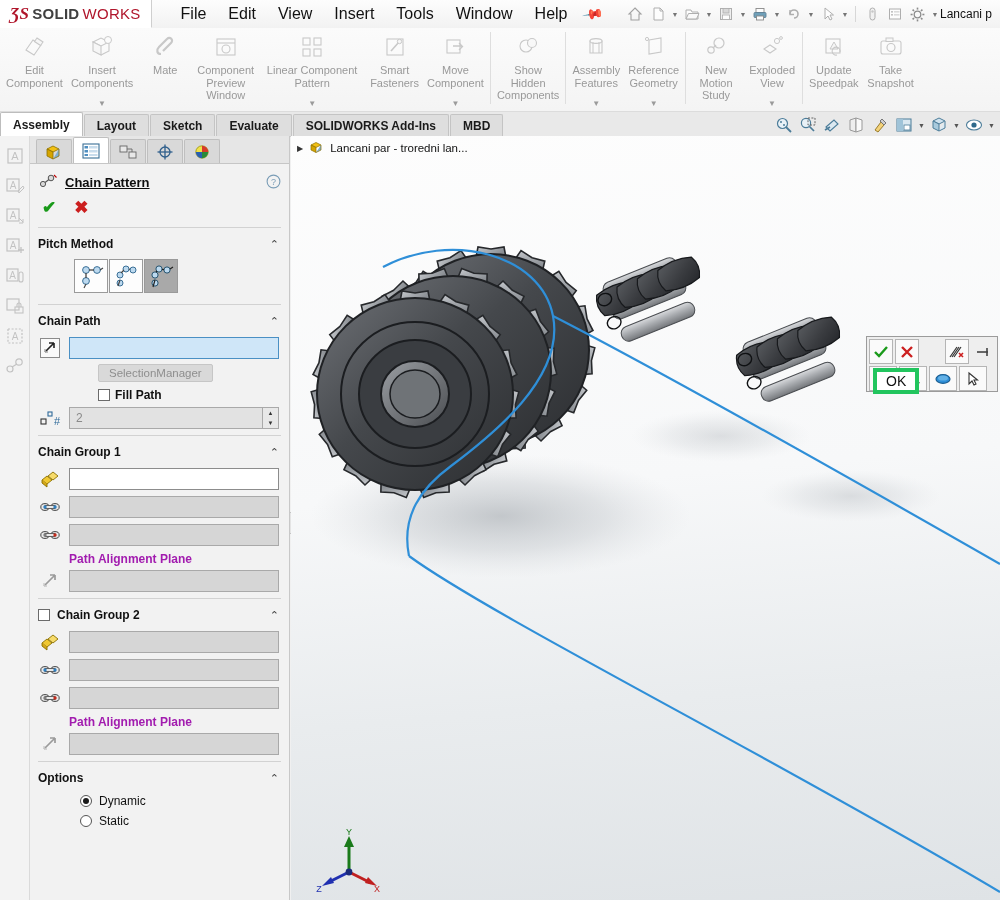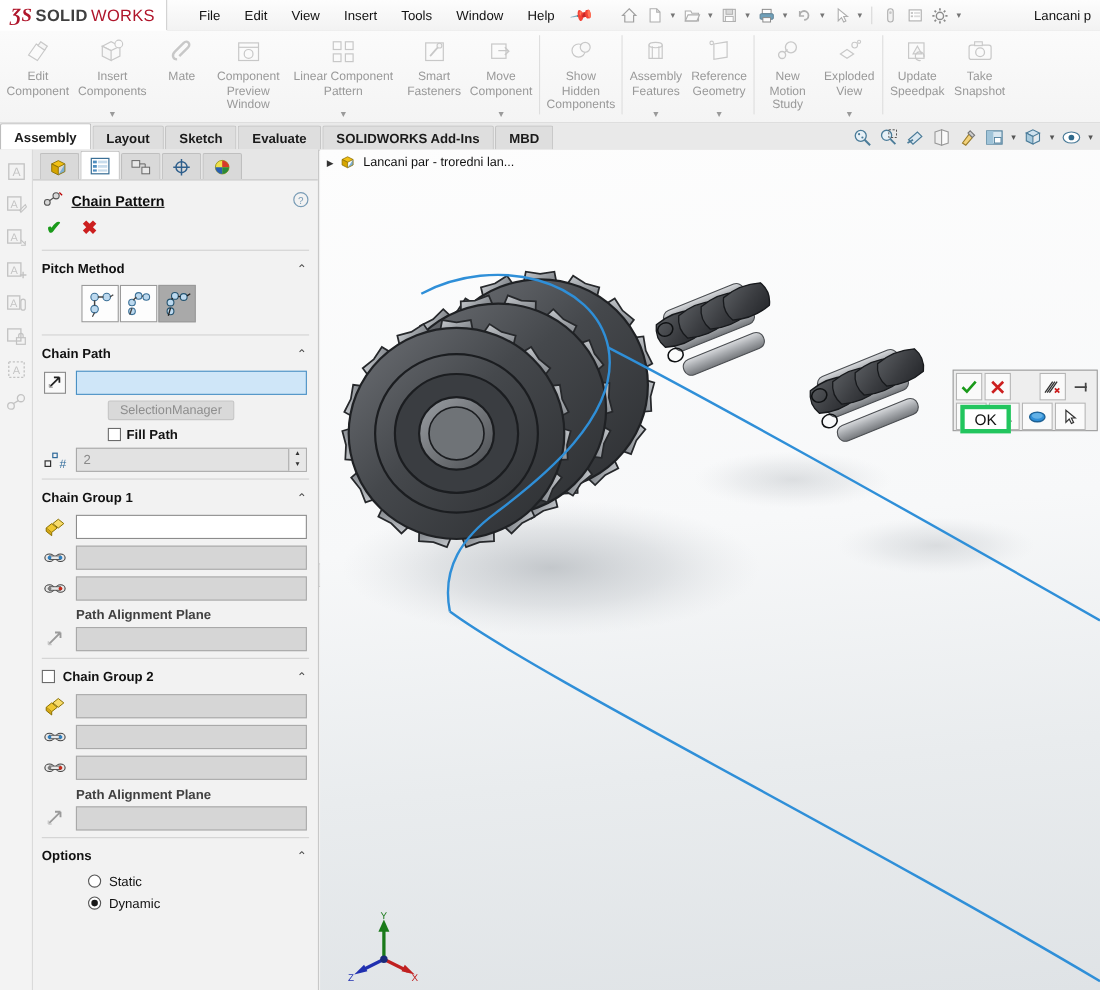--- a/index.html
+++ b/index.html
@@ -26,21 +26,21 @@
   }
   .logo{
     display:flex;align-items:baseline;gap:3px;
     font-weight:bold;letter-spacing:.3px;
   }
   .logo .ds{color:#b0152b;font-size:17px;font-style:italic;font-family:"Liberation Serif",serif;font-weight:bold;}
   .logo .solid{color:#404040;font-size:15px;}
   .logo .works{color:#b0152b;font-size:15px;font-weight:normal;}
   .menubar{display:flex;align-items:center;gap:0;margin-left:18px;}
   .menubar .mi{
-    padding:4px 11px;font-size:12px;color:#111;cursor:default;
+    padding:4px 11px;font-size:16px;color:#111;cursor:default;
     border-radius:2px;
   }
   .pin{color:#2f7fbf;font-size:14px;margin-left:6px;transform:rotate(35deg);display:inline-block;}
 
   .qat{display:flex;align-items:center;gap:1px;margin-left:22px;}
   .qbtn{width:22px;height:22px;display:flex;align-items:center;justify-content:center;opacity:.78;}
   .qcaret{font-size:7px;color:#555;width:10px;text-align:center;opacity:.8;}
   .qsep{width:1px;height:16px;background:#d7d7d7;margin:0 4px;}
   .doc-title{margin-left:auto;margin-right:8px;font-size:12px;color:#111;white-space:nowrap;}
 
@@ -142,21 +142,21 @@
   .fbox.spin .sv{flex:1;padding-left:6px;font-size:12px;color:#8a8a8a;line-height:20px;}
   .spinner{width:15px;height:20px;border-left:1px solid #a9a9a9;display:flex;flex-direction:column;background:#e8e8e8;}
   .spinner div{flex:1;display:flex;align-items:center;justify-content:center;font-size:6px;color:#333;}
   .selmgr{
     margin:2px 0 2px 68px;padding:2px 10px;font-size:11.5px;color:#8e8e8e;
     background:#d9d9d9;border:1px solid #c6c6c6;display:inline-block;border-radius:2px;
   }
   .cbrow{display:flex;align-items:center;gap:5px;padding:4px 0 2px 68px;}
   .cbrow .cb{width:12px;height:12px;border:1px solid #6b6b6b;background:#fff;box-sizing:border-box;}
   .cbrow .cbl{font-size:12px;font-weight:bold;color:#111;}
-  .sublabel{font-size:12px;font-weight:bold;color:#404040;padding:3px 0 1px 39px;}
+  .sublabel{font-size:12px;font-weight:bold;color:#a21caf;padding:3px 0 1px 39px;}
   .radiorow{display:flex;align-items:center;gap:7px;padding:3px 0 3px 50px;}
   .radio{
     width:12px;height:12px;border:1px solid #555;border-radius:50%;
     background:#fff;display:flex;align-items:center;justify-content:center;box-sizing:border-box;
   }
   .radio .dot{width:6px;height:6px;border-radius:50%;background:#1a1a1a;}
   .radiorow .rl{font-size:12px;color:#111;}
 
   
   .splitnub{
@@ -876,28 +876,28 @@
     </div>
 
     <div class="pmdiv"></div>
 
     
     <div class="sechead">
       <span class="stitle">Options</span>
       <span class="chev">⌃</span>
     </div>
     <div class="radiorow">
-      <span class="radio"></span>
-      <span class="rl">Static</span>
-    </div>
-    <div class="radiorow">
       <span class="radio">
           <span class="dot"></span>
         </span>
       <span class="rl">Dynamic</span>
+    </div>
+    <div class="radiorow">
+      <span class="radio"></span>
+      <span class="rl">Static</span>
     </div>
 
   </div>
 
   <div class="splitnub"></div>
 
   <div class="graphics">
 
     <div class="treebar">
       <span class="treearrow">▶</span>

